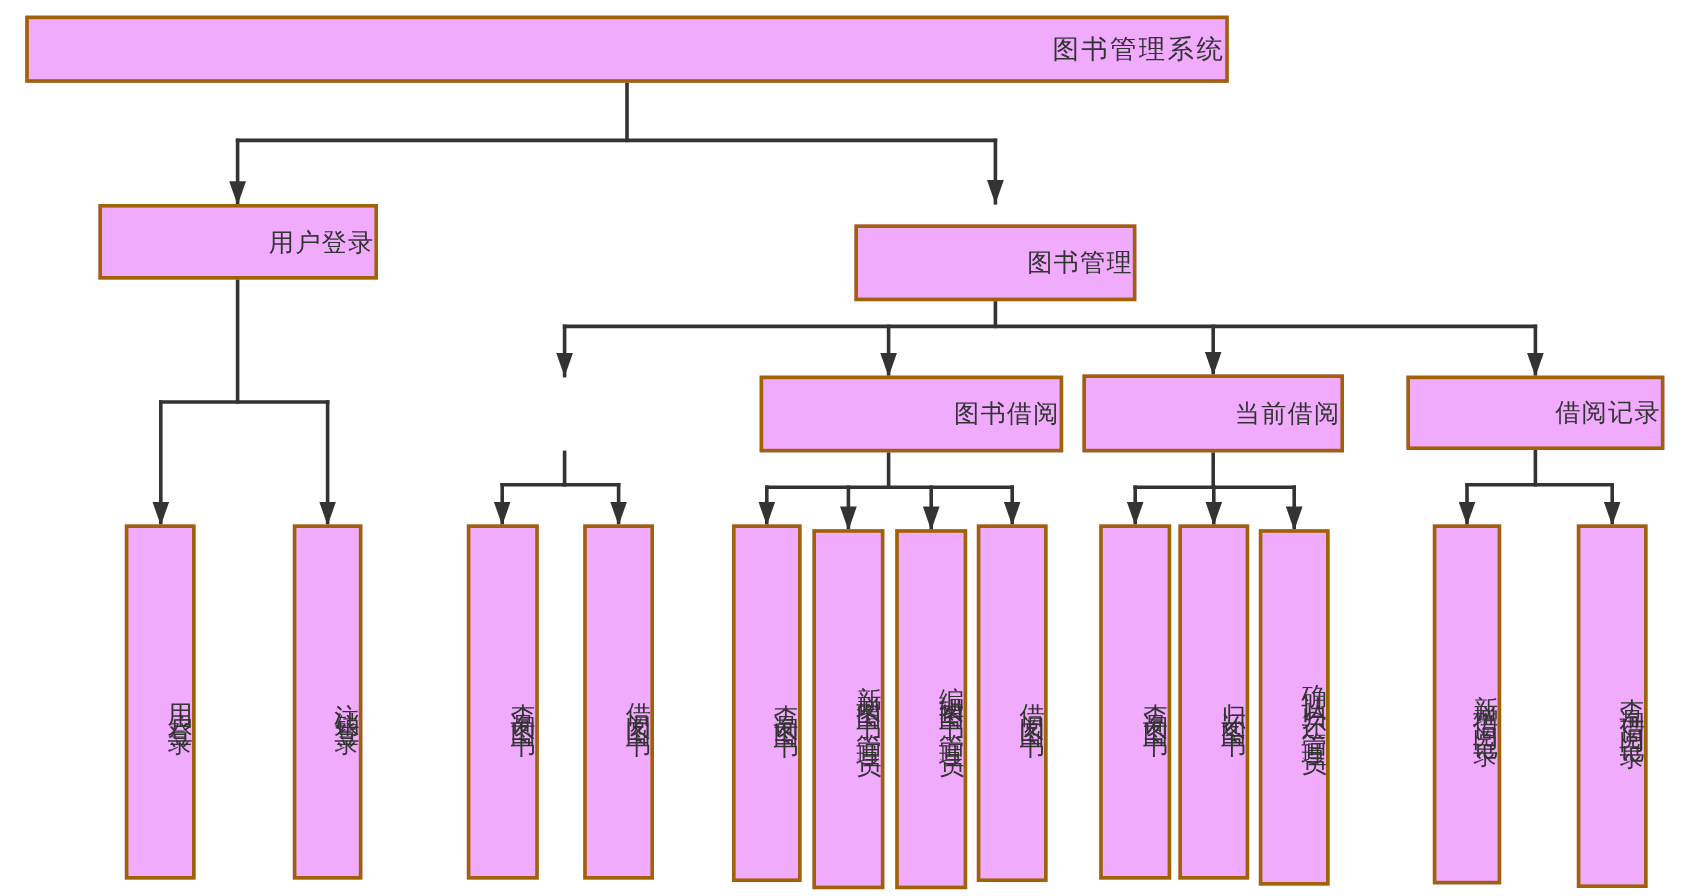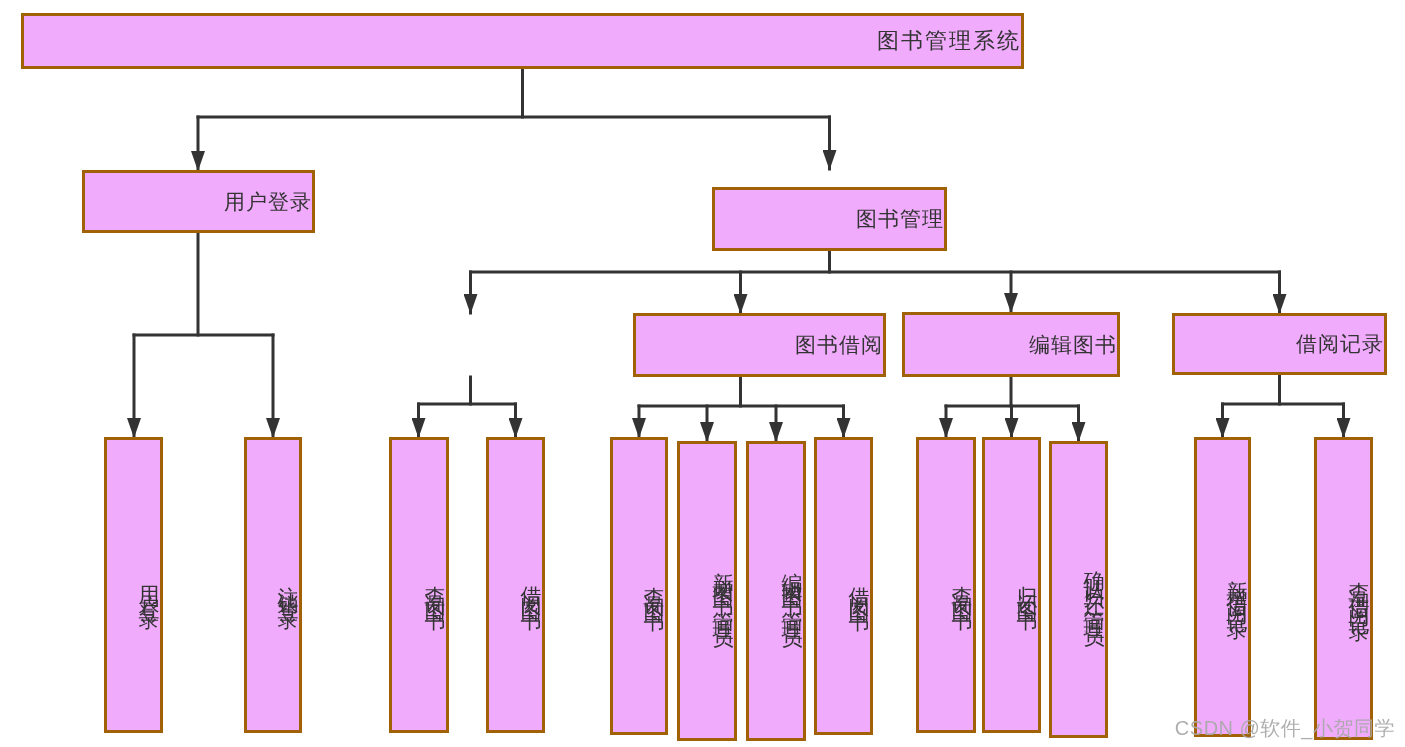--- a/index.html
+++ b/index.html
@@ -119,21 +119,21 @@
     <span class="label">用户登录</span>
   </div>
   <div class="node h" style="left:712px; top:169px; width:235px; height:64px;margin-top:18px;">
     <span class="label">图书管理</span>
   </div>
 
   <div class="node h" style="left:633px; top:313px; width:253px; height:64px;">
     <span class="label">图书借阅</span>
   </div>
   <div class="node h" style="left:902px; top:312px; width:218px; height:65px;">
-    <span class="label">编辑图书</span>
+    <span class="label">当前借阅</span>
   </div>
   <div class="node h" style="left:1172px; top:313px; width:215px; height:62px;">
     <span class="label">借阅记录</span>
   </div>
 
   <div class="node v" style="left:104px; top:437px; width:59px; height:296px;">
     <span class="label">用户登录</span>
   </div>
   <div class="node v" style="left:244px; top:437px; width:58px; height:296px;">
     <span class="label">注销登录</span>
@@ -169,15 +169,14 @@
     <span class="label">确认归还（管理员）</span>
   </div>
 
   <div class="node v" style="left:1194px; top:437px; width:57px; height:300px;">
     <span class="label">新增借阅记录</span>
   </div>
   <div class="node v" style="left:1314px; top:437px; width:59px; height:303px;">
     <span class="label">查询借阅记录</span>
   </div>
 
-  <div class="watermark">CSDN @软件_小贺同学</div>
 
 </div>
 
 </body></html>

